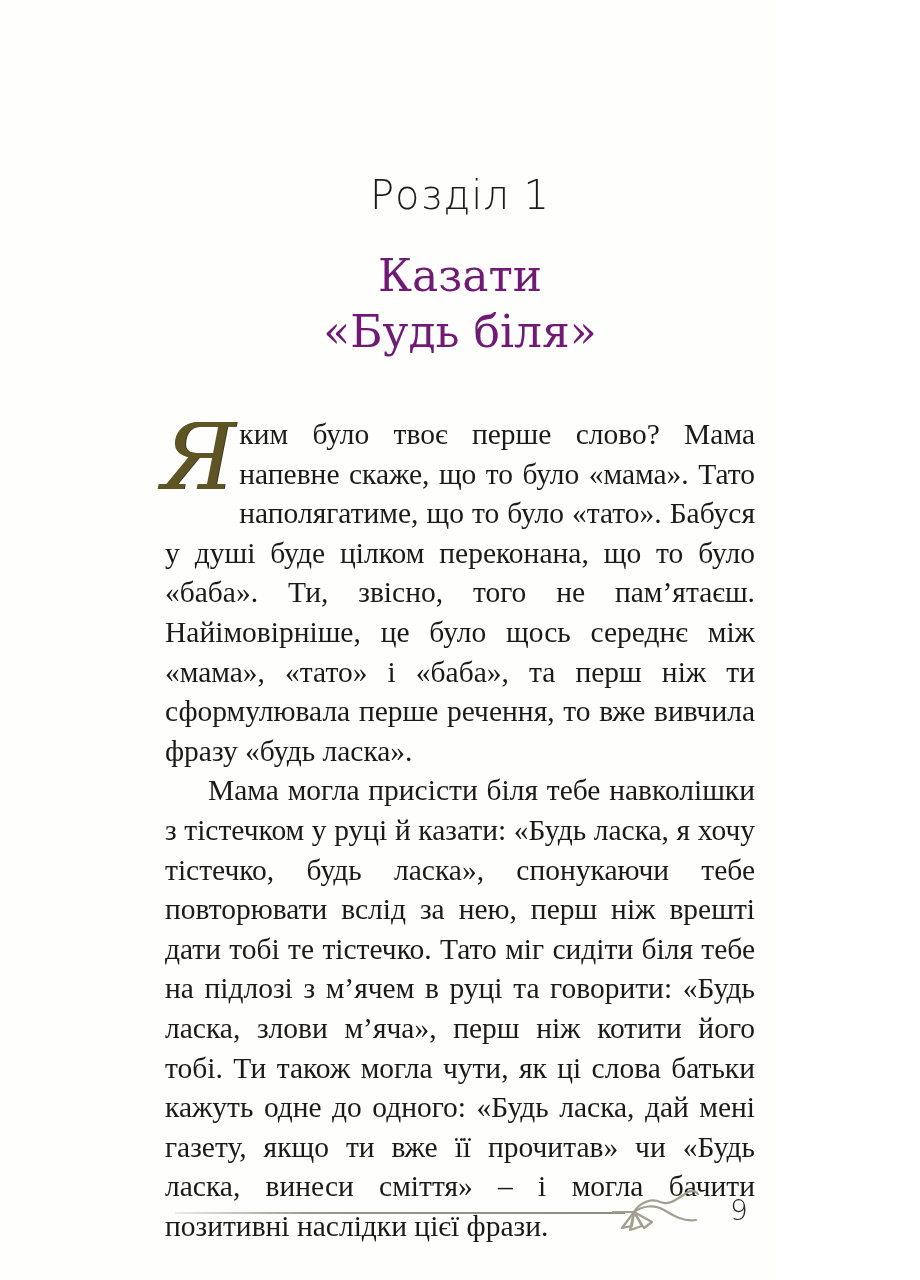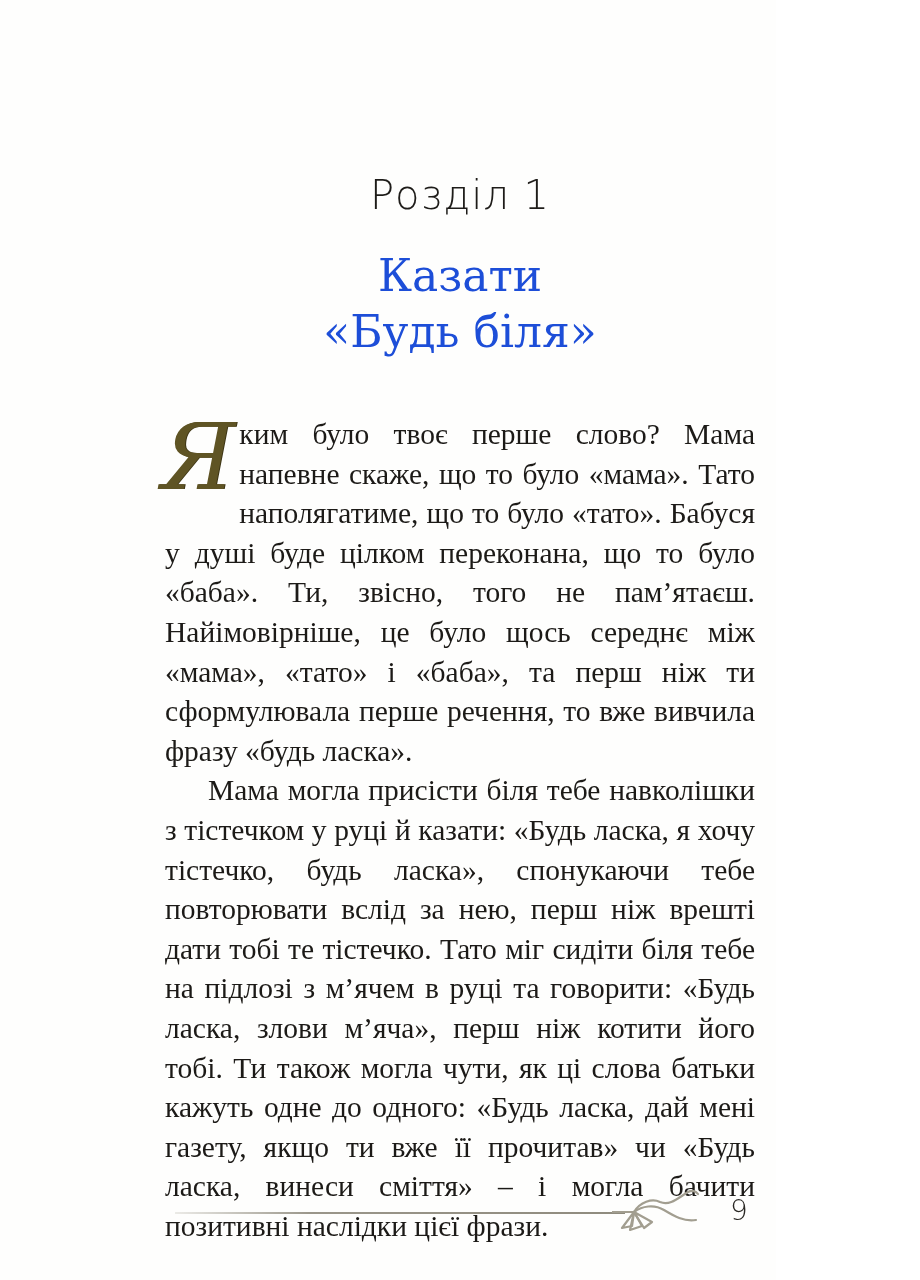--- a/index.html
+++ b/index.html
@@ -35,21 +35,21 @@
     }
     .chapter-title {
       position: absolute;
       top: 248px;
       left: 0;
       width: 920px;
       text-align: center;
       font-family: "DejaVu Serif", serif;
       font-size: 44px;
       line-height: 56px;
-      color: #1d4ed8;
+      color: #701a75;
     }
     .chapter-title .line { display: block; }
     .body-text {
       position: absolute;
       top: 415px;
       left: 165px;
       width: 590px;
       font-size: 29.5px;
       line-height: 39.6px;
       text-align: justify;

